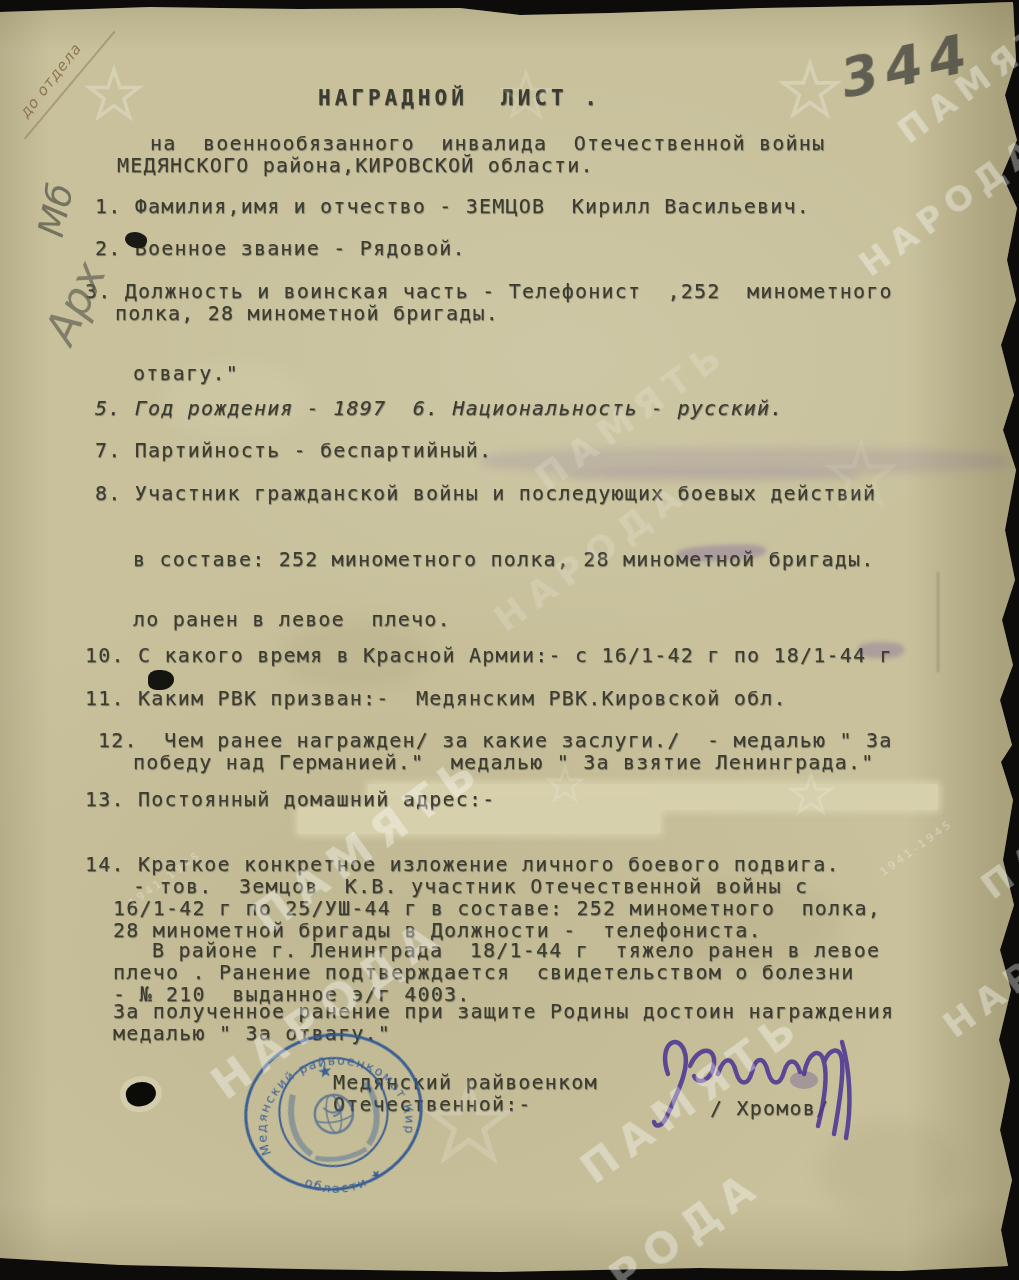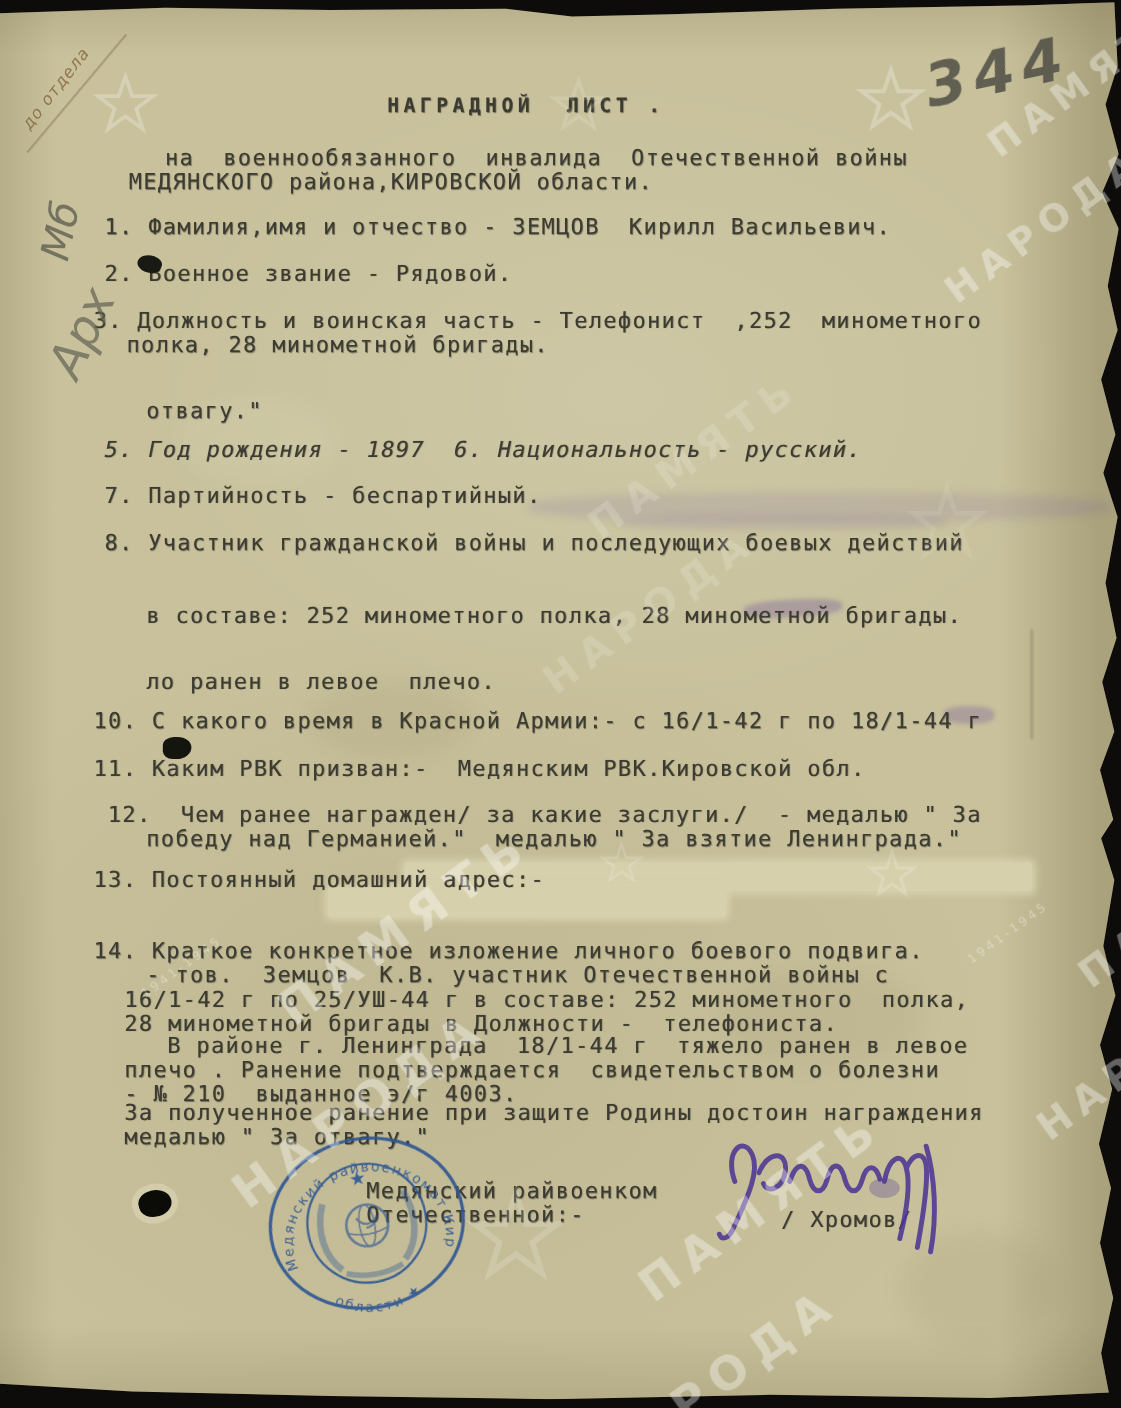--- a/index.html
+++ b/index.html
@@ -15,21 +15,21 @@
     clip-path:polygon(0px 12px,150px 7px,300px 9px,460px 8px,520px 15px,610px 13px,760px 8px,930px 5px,1013px 2px,
       1016px 60px,1005px 95px,1017px 140px,1002px 175px,1017px 208px,1007px 260px,1016px 300px,1001px 345px,
       1014px 395px,1003px 430px,1016px 470px,1005px 530px,1015px 580px,1002px 620px,1013px 665px,1000px 700px,
       1012px 745px,1001px 762px,1013px 800px,1003px 860px,1014px 905px,1000px 950px,1011px 990px,999px 1040px,
       1010px 1080px,1000px 1130px,1012px 1180px,1001px 1230px,1008px 1266px,
       900px 1271px,700px 1268px,500px 1272px,300px 1269px,120px 1265px,0px 1258px);}
   .stain{position:absolute;border-radius:50%;filter:blur(9px);z-index:1;}
   .tl{position:absolute;font-family:"DejaVu Sans Mono","Liberation Mono",monospace;
       font-size:20px;letter-spacing:1.2px;color:#3c3b31;white-space:pre;z-index:4;
       text-shadow:0.6px 0.6px 0.9px rgba(45,43,36,0.55);filter:blur(0.25px);}
-  .title{font-size:18px;letter-spacing:4px;font-weight:bold;margin-left:34px;}
+  .title{font-size:21px;letter-spacing:4px;font-weight:bold;}
   .redact{position:absolute;background:#d7d0ad;z-index:3;border-radius:3px;box-shadow:0 0 7px 3px rgba(215,208,173,0.9);}
   .smudge{position:absolute;z-index:2;border-radius:40%;}
   .blot{position:absolute;z-index:5;}
   .pencil{position:absolute;z-index:4;color:#4e4e44;font-family:"DejaVu Sans",sans-serif;}
   .wm{position:absolute;z-index:8;color:rgba(255,255,255,0.36);font-weight:700;line-height:1.25;
       transform:rotate(-36deg);transform-origin:left top;pointer-events:none;filter:blur(0.6px);white-space:pre;}
   .wm .w2{display:block;margin-left:-30px;}
   .wm .yrs{display:block;font-size:11px;font-weight:400;letter-spacing:3px;margin-left:8px;}
   .wmstar{position:absolute;z-index:8;pointer-events:none;filter:blur(0.5px);}
   .sigline{font-size:20px;}

